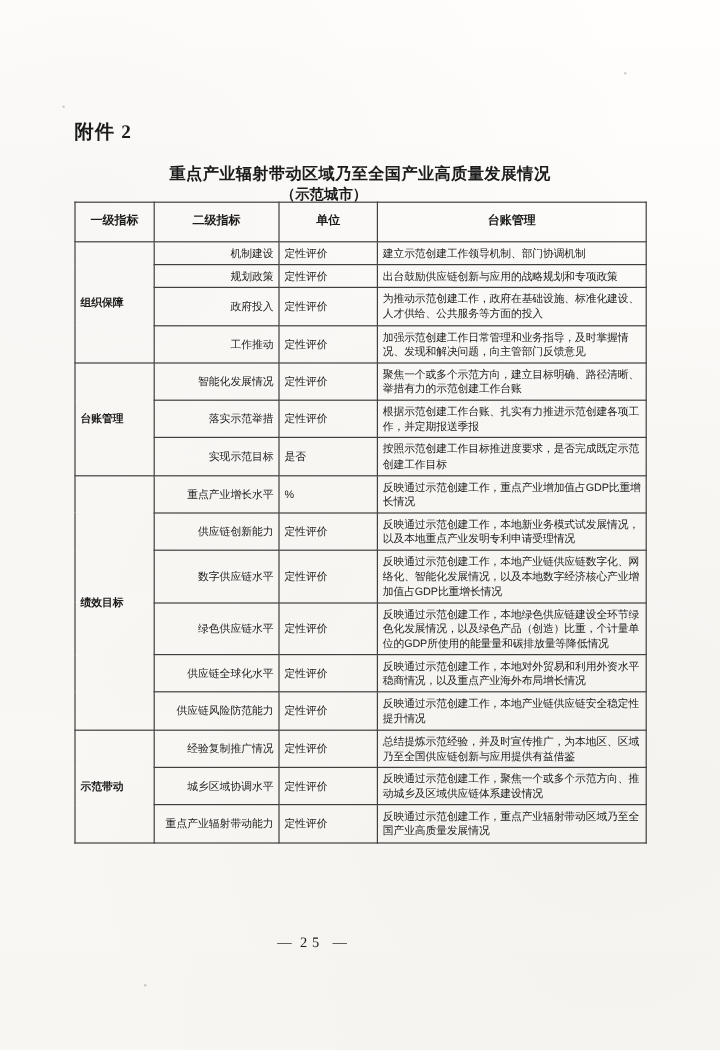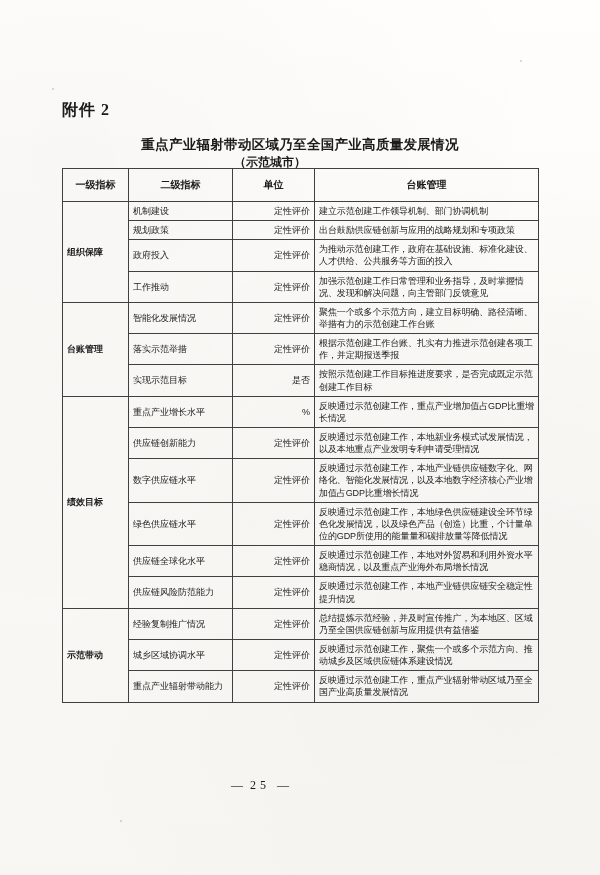--- a/index.html
+++ b/index.html
@@ -86,25 +86,25 @@
     font-size: 10px;
     height: 26px;
   }
   td.cat {
     text-align: left;
     font-weight: bold;
     font-size: 9.5px;
     margin-left: 40px;
   }
   td.name {
+    text-align: right;
+    font-size: 9.5px;
+  }
+  td.unit {
     text-align: left;
-    font-size: 9.5px;
-  }
-  td.unit {
-    text-align: right;
     font-size: 9px;
   }
   td.desc {
     text-align: left;
     font-size: 8.6px;
     line-height: 1.4;
     letter-spacing: -0.1px;
   }
   .col-a { width: 66px; }
   .col-b { width: 104px; }

